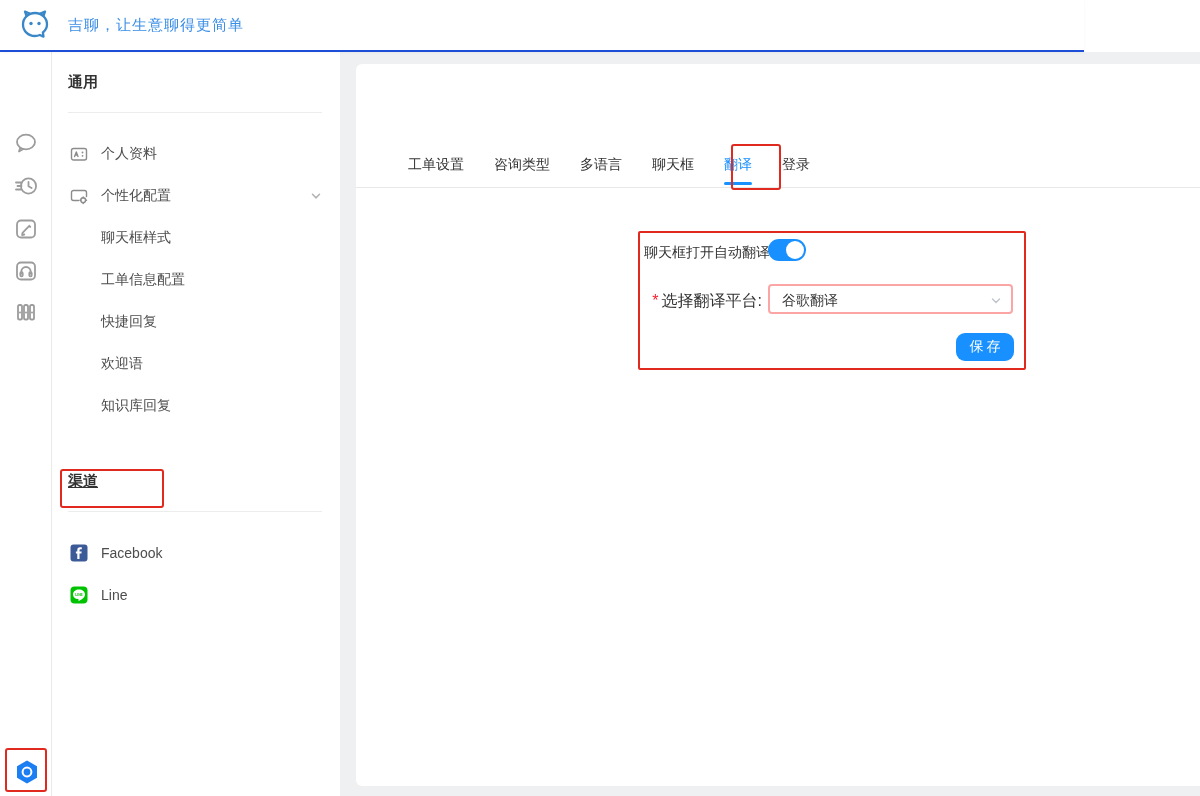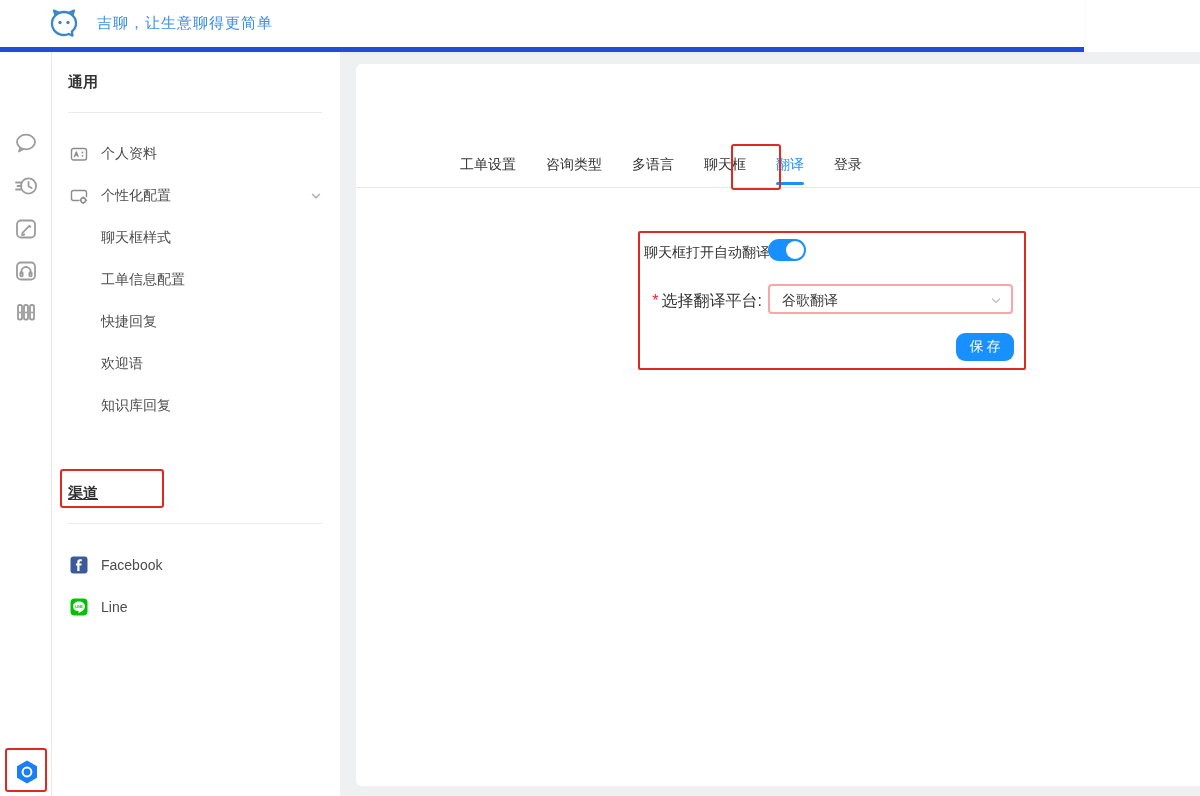--- a/index.html
+++ b/index.html
@@ -2,49 +2,49 @@
 <html><head>
 <meta charset="utf-8">
 <style>
   * { margin:0; padding:0; box-sizing:border-box; }
   html,body { width:1200px; height:796px; overflow:hidden; background:#fff;
     font-family:"Liberation Sans","DejaVu Sans",sans-serif; }
   .stage { position:relative; width:1200px; height:796px; }
 
   
   .header { position:absolute; left:0; top:0; width:1084px; height:52px; background:#fff;
-    border-bottom:5px solid #1d4ed8; box-shadow:0 1px 3px rgba(0,0,0,.04); z-index:5;
-    display:flex; align-items:center;padding-left:29px; }
+    border-bottom:2px solid #1d4ed8; box-shadow:0 1px 3px rgba(0,0,0,.04); z-index:5;
+    display:flex; align-items:center; }
   .logo { margin-left:18px; width:34px; height:34px; }
   .header-title { margin-left:16px; color:#3a8ee6; font-size:15px; letter-spacing:1px; }
 
   
   .rail { position:absolute; left:0; top:52px; width:52px; height:744px; background:#fff;
     border-right:1px solid #e9e9e9; z-index:4; }
   .rail-icon { position:absolute; left:13px; width:26px; height:26px; cursor:pointer; }
 
   
   .sidebar { position:absolute; left:52px; top:52px; width:288px; height:744px; background:#fff; z-index:3; padding-top:18px; }
   .s-heading { height:24px; line-height:24px; margin:0 20px 0 16px; font-size:15px; font-weight:bold; color:#333; }
-  .s-heading.second { margin-top:54px;text-decoration:underline; }
+  .s-heading.second { margin-top:42px;text-decoration:underline; }
   .s-divider { border:none; border-top:1px solid #ececec; margin:18px 18px 20px 16px; }
   .s-item { position:relative; height:42px; display:flex; align-items:center; padding-left:18px; cursor:pointer; font-size:14px; color:#4d4d4d; }
   .s-item .s-icon { width:18px; height:18px; margin-right:13px; display:inline-flex; }
   .s-item.sub { padding-left:49px; }
   .s-item.selected { background:#e4f0fb; }
   .chev { position:absolute; right:18px; top:15px; width:12px; height:12px; cursor:pointer; }
   .s-label { white-space:nowrap; }
 
   
   .main-bg { position:absolute; left:340px; top:52px; width:860px; height:744px; background:#eef0f2; }
   .card { position:absolute; left:356px; top:64px; width:844px; height:722px; background:#fff; border-radius:6px 0 0 6px; }
 
   
   .tabs { position:absolute; left:356px; top:140px; width:844px; height:48px;
-    border-bottom:1px solid #e8e8e8; display:flex; align-items:center; gap:30px; padding-left:104px; }
+    border-bottom:1px solid #e8e8e8; display:flex; align-items:center; gap:30px; padding-left:52px; }
   .tab { position:relative; height:48px; line-height:48px; font-size:14px; color:#333; cursor:pointer; }
   .tab.active { color:#1890ff; }
   .tab.active .underline { position:absolute; left:50%; transform:translateX(-50%); bottom:3px; width:28px; height:3px; border-radius:2px; background:#1890ff; }
 
   
   .form-box { position:absolute; left:638px; top:231px; width:388px; height:139px;
     border:2px solid #e12a1f; border-radius:2px; background:#fff; }
   .f-label1 { position:absolute; left:4px; top:11px; font-size:14px; color:#333; }
   .toggle { position:absolute; left:128px; top:6px; width:38px; height:22px; border-radius:11px; background:#1890ff; cursor:pointer; }
   .toggle .knob { position:absolute; right:2px; top:2px; width:18px; height:18px; border-radius:50%; background:#fff; }

